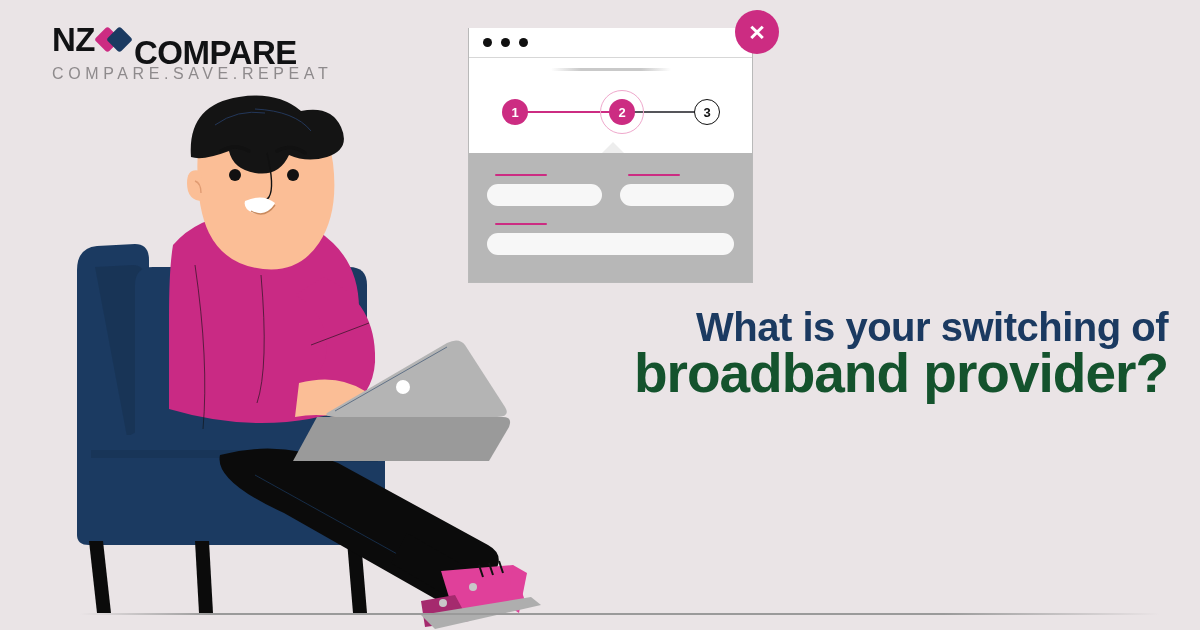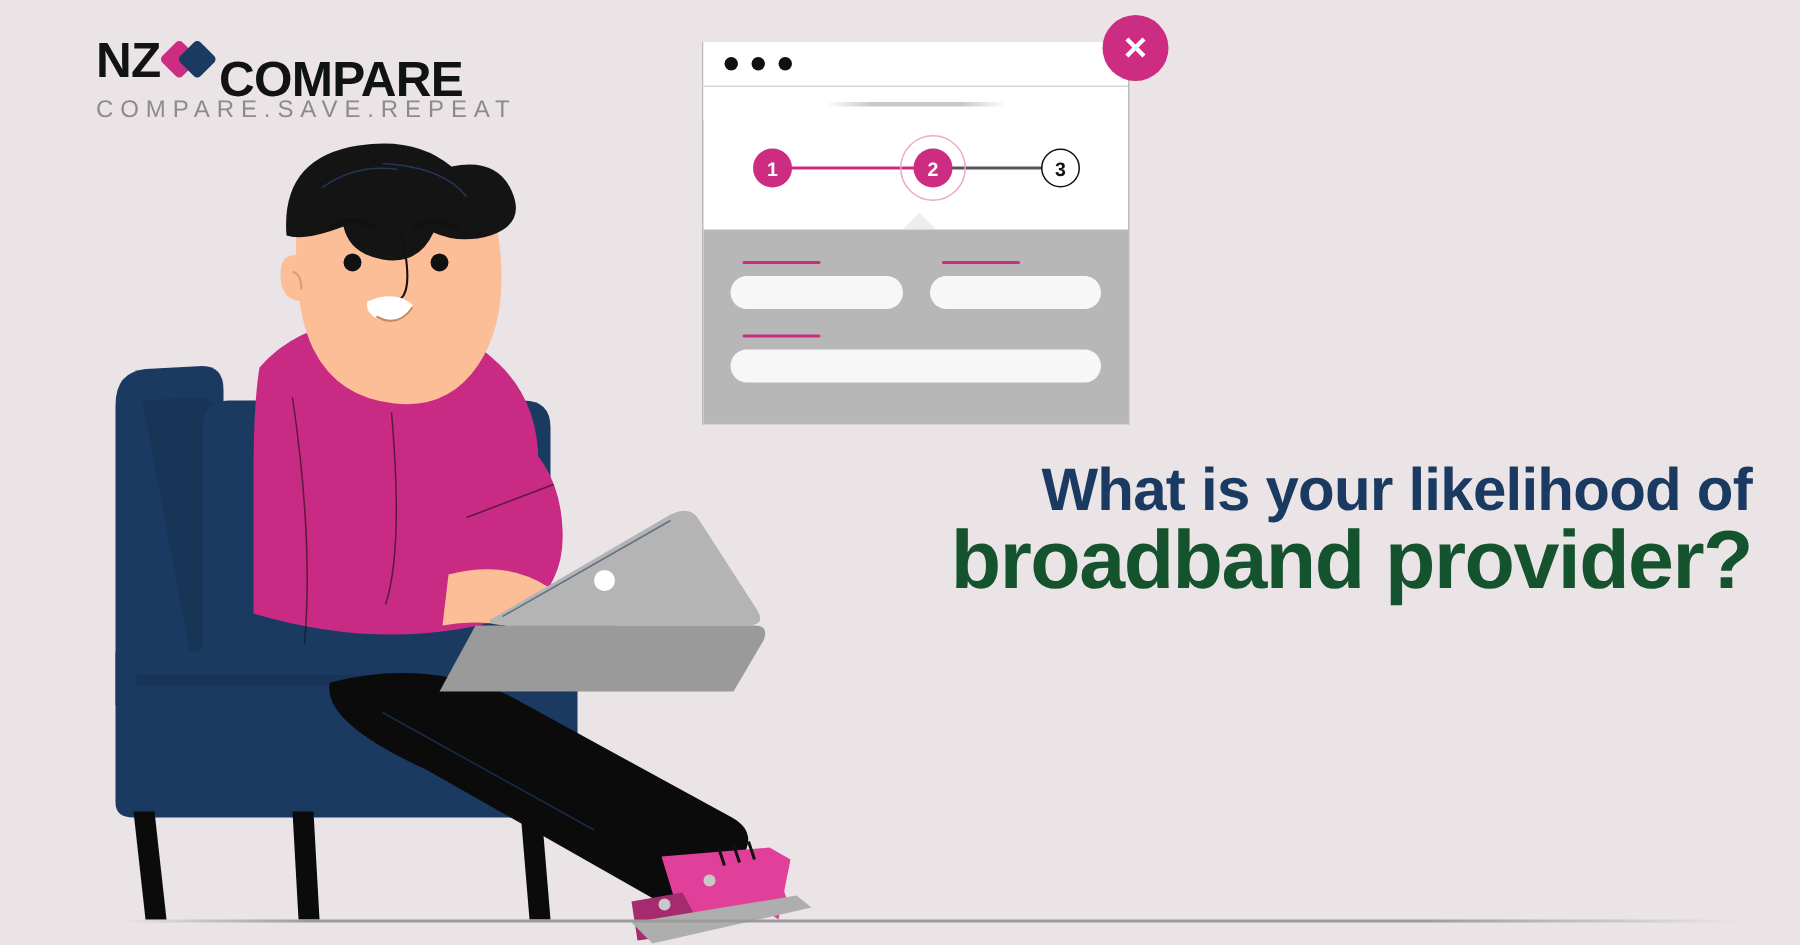--- a/index.html
+++ b/index.html
@@ -5,21 +5,21 @@
   * { margin:0; padding:0; box-sizing:border-box; }
   html,body { width:1200px; height:630px; overflow:hidden; }
   body {
     background:#EAE4E6;
     font-family:"Liberation Sans", sans-serif;
     position:relative;
   }
   .stage { position:absolute; inset:0; }
 
   
-  .logo { position:absolute; left:64px; top:20px; width:250px; }
+  .logo { position:absolute; left:52px; top:20px; width:250px; }
   .logo-wordmark {
     display:flex; align-items:center; height:38px;
     font-size:33px; font-weight:bold; letter-spacing:-0.5px;
     color:#111214; line-height:1;
   }
   .logo-nz { font-weight:bold; }
   .logo-compare { font-weight:bold;margin-top:26px; }
   .logo-mark { position:relative; width:34px; height:26px; margin:0 2px 0 3px; }
   .logo-mark i { position:absolute; top:4px; width:19px; height:19px; border-radius:3px; transform:rotate(45deg); display:block; }
   .logo-mark i.pink { left:0px; background:#CC2C82; }
@@ -215,17 +215,17 @@
       <path d="M212 58 q8 34 2 44 q-4 6 -12 4" stroke="#111" stroke-width="1.4" fill="none"></path>
 
       <path d="M190 106 q18 -8 30 2 q-6 14 -22 10 q-10 -4 -8 -12 z" fill="#FFFFFF"></path>
       <path d="M196 116 q14 8 24 -6" stroke="#C98A5E" stroke-width="1.4" fill="none"></path>
     </svg>
   </div>
 
   <div class="ground"></div>
 
   <div class="headline">
-    <div class="hl-1">What is your likelihood of</div>
+    <div class="hl-1">What is your switching of</div>
     <div class="hl-3">broadband provider?</div>
   </div>
 
 </div>
 
 </body></html>

